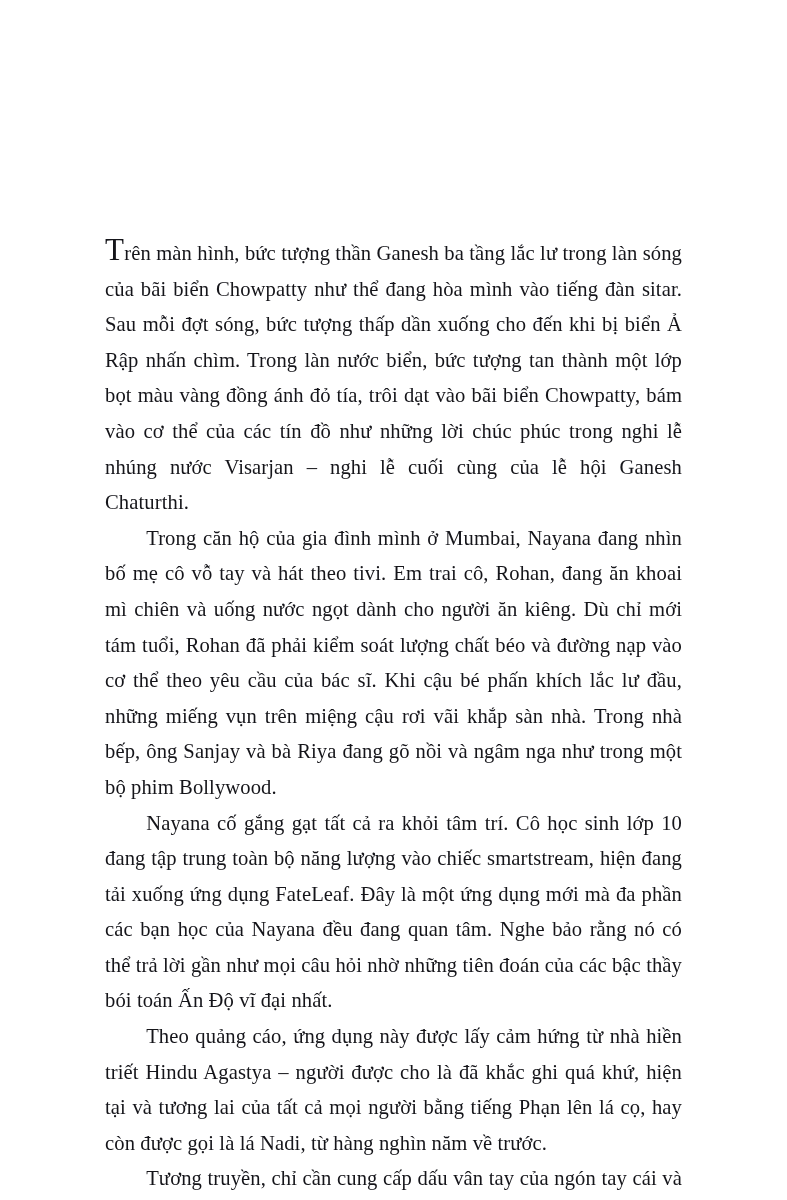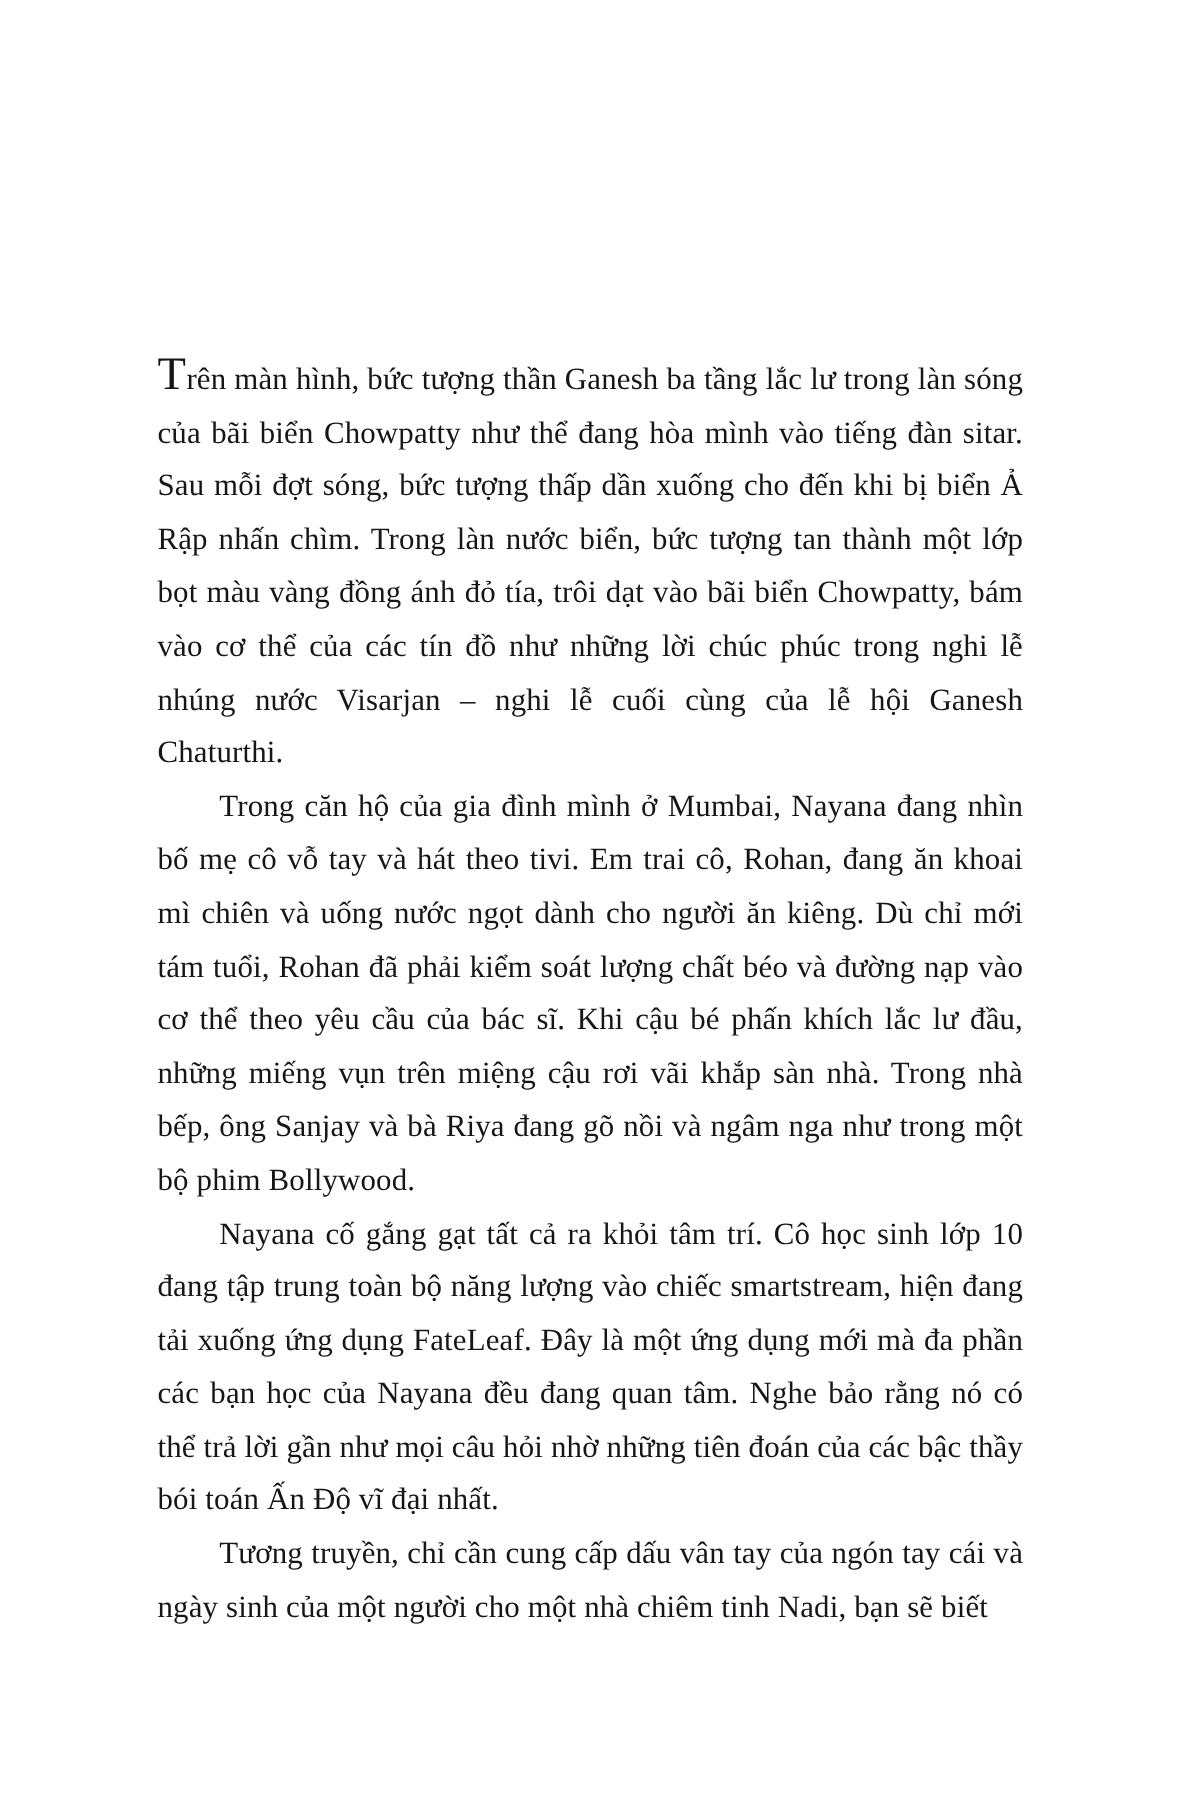--- a/index.html
+++ b/index.html
@@ -59,17 +59,18 @@
 
 <div class="page">
   <div class="body-text">
 
     <p class="para first"><span class="initial">T</span><span>rên màn hình, bức tượng thần Ganesh ba tầng lắc lư trong làn sóng của bãi biển Chowpatty như thể đang hòa mình vào tiếng đàn sitar. Sau mỗi đợt sóng, bức tượng thấp dần xuống cho đến khi bị biển Ả Rập nhấn chìm. Trong làn nước biển, bức tượng tan thành một lớp bọt màu vàng đồng ánh đỏ tía, trôi dạt vào bãi biển Chowpatty, bám vào cơ thể của các tín đồ như những lời chúc phúc trong nghi lễ nhúng nước Visarjan – nghi lễ cuối cùng của lễ hội Ganesh Chaturthi.</span></p>
 
     <p class="para">Trong căn hộ của gia đình mình ở Mumbai, Nayana đang nhìn bố mẹ cô vỗ tay và hát theo tivi. Em trai cô, Rohan, đang ăn khoai mì chiên và uống nước ngọt dành cho người ăn kiêng. Dù chỉ mới tám tuổi, Rohan đã phải kiểm soát lượng chất béo và đường nạp vào cơ thể theo yêu cầu của bác sĩ. Khi cậu bé phấn khích lắc lư đầu, những miếng vụn trên miệng cậu rơi vãi khắp sàn nhà. Trong nhà bếp, ông Sanjay và bà Riya đang gõ nồi và ngâm nga như trong một bộ phim Bollywood.</p>
 
     <p class="para">Nayana cố gắng gạt tất cả ra khỏi tâm trí. Cô học sinh lớp 10 đang tập trung toàn bộ năng lượng vào chiếc smartstream, hiện đang tải xuống ứng dụng FateLeaf. Đây là một ứng dụng mới mà đa phần các bạn học của Nayana đều đang quan tâm. Nghe bảo rằng nó có thể trả lời gần như mọi câu hỏi nhờ những tiên đoán của các bậc thầy bói toán Ấn Độ vĩ đại nhất.</p>
 
+    <p class="para">Theo quảng cáo, ứng dụng này được lấy cảm hứng từ nhà hiền triết Hindu Agastya – người được cho là đã khắc ghi quá khứ, hiện tại và tương lai của tất cả mọi người bằng tiếng Phạn lên lá cọ, hay còn được gọi là lá Nadi, từ hàng nghìn năm về trước.</p>
 
     <p class="para">Tương truyền, chỉ cần cung cấp dấu vân tay của ngón tay cái và ngày sinh của một người cho một nhà chiêm tinh Nadi, bạn sẽ biết</p>
 
   </div>
 </div>
 
 </body></html>

